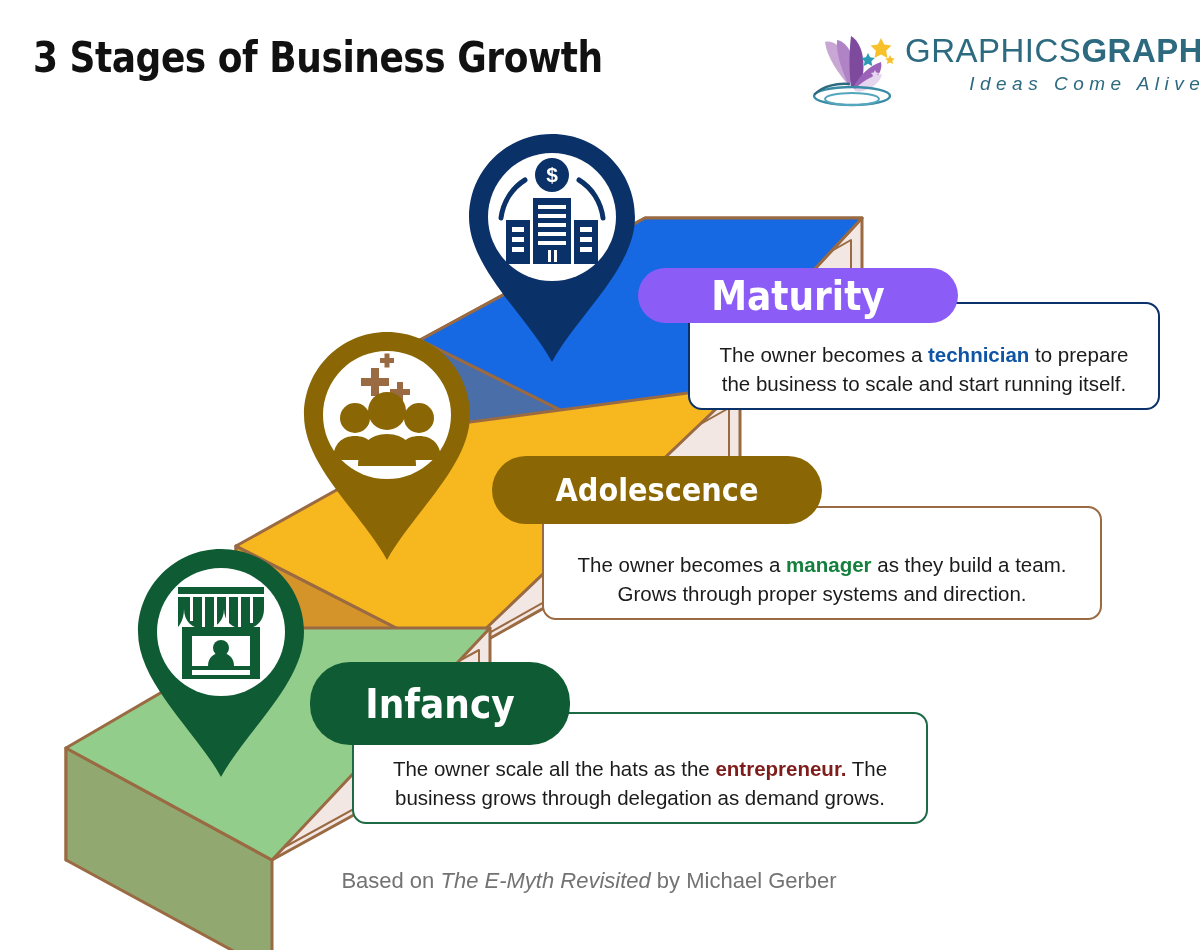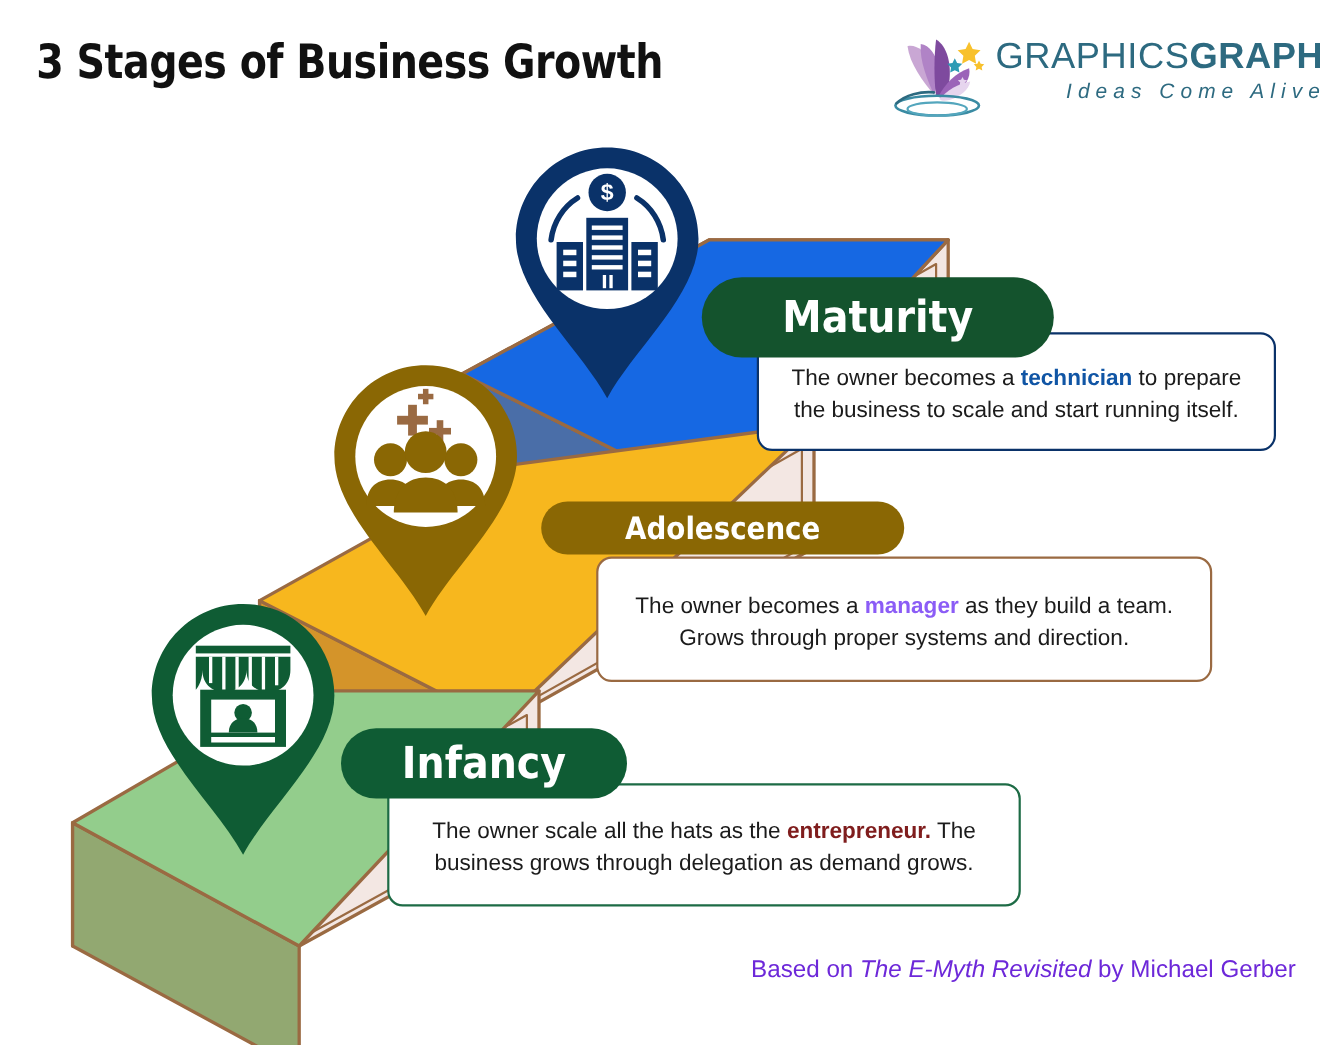--- a/index.html
+++ b/index.html
@@ -54,70 +54,70 @@
     font-weight:bold;
     display:flex; align-items:center; justify-content:center;
     z-index:6;
     white-space:nowrap;
   }
   .stage-body{
     position:absolute;
     background:#ffffff;
     border-radius:14px;
     z-index:5;
-    display:flex; align-items:center; justify-content:center;
+    display:flex; align-items:flex-end; justify-content:center;
     text-align:center;
     padding:14px 18px 10px 18px;
     line-height:1.42;
     color:#1b1b1b;
   }
   .stage-body .txt{ display:block; }
   .stage-body b{ font-weight:bold; }
 
   
   #grp-maturity .stage-pill{
-    left:0; top:0; width:320px; height:73px; font-size:40px;
-    background:#14532d;
+    left:0; top:16px; width:320px; height:55px; font-size:40px;
+    background:#8b5cf6;
   }
   #grp-maturity .stage-body{
     left:50px; top:50px; width:472px; height:108px;
     border:2px solid #0a3269; font-size:20.5px;
   }
   #grp-maturity b{ color:#1055a5; }
 
   
   #grp-adolescence .stage-pill{
-    left:0; top:0; width:330px; height:48px; font-size:28px;
+    left:0; top:0; width:330px; height:68px; font-size:32px;
     background:#8a6704;
   }
   #grp-adolescence .stage-body{
     left:50px; top:50px; width:560px; height:114px;
     border:2px solid #9a6a42; font-size:20.5px;
   }
-  #grp-adolescence b{ color:#8b5cf6; }
+  #grp-adolescence b{ color:#15803d; }
 
   
   #grp-infancy .stage-pill{
-    left:0; top:0; width:260px; height:64px; font-size:40px;
+    left:0; top:0; width:260px; height:83px; font-size:40px;
     background:#0f5c34;
   }
   #grp-infancy .stage-body{
     left:42px; top:50px; width:576px; height:112px;
     border:2px solid #1d6b45; font-size:20.5px;
   }
   #grp-infancy b{ color:#7f1d1d; }
 
   #grp-maturity{ left:638px; top:252px; }
   #grp-adolescence{ left:492px; top:456px; }
   #grp-infancy{ left:310px; top:662px; }
 
   
   #footer-note{
     position:absolute; left:0; right:22px; top:868px;
-    text-align:right; font-size:22px; color:#6d28d9;
+    text-align:center; font-size:22px; color:#737373;
     font-family:"Liberation Sans",sans-serif;
   }
   #footer-note i{ font-style:italic; }
 </style>
 </head>
 <body>
 
 <div id="stage">
 
   <div id="page-title">3 Stages of Business Growth</div>

